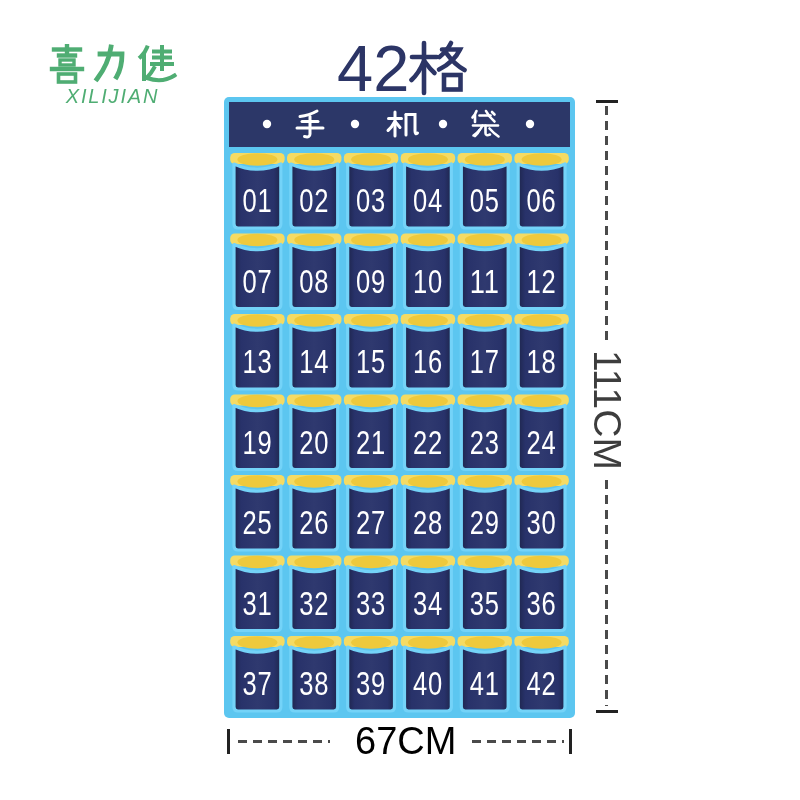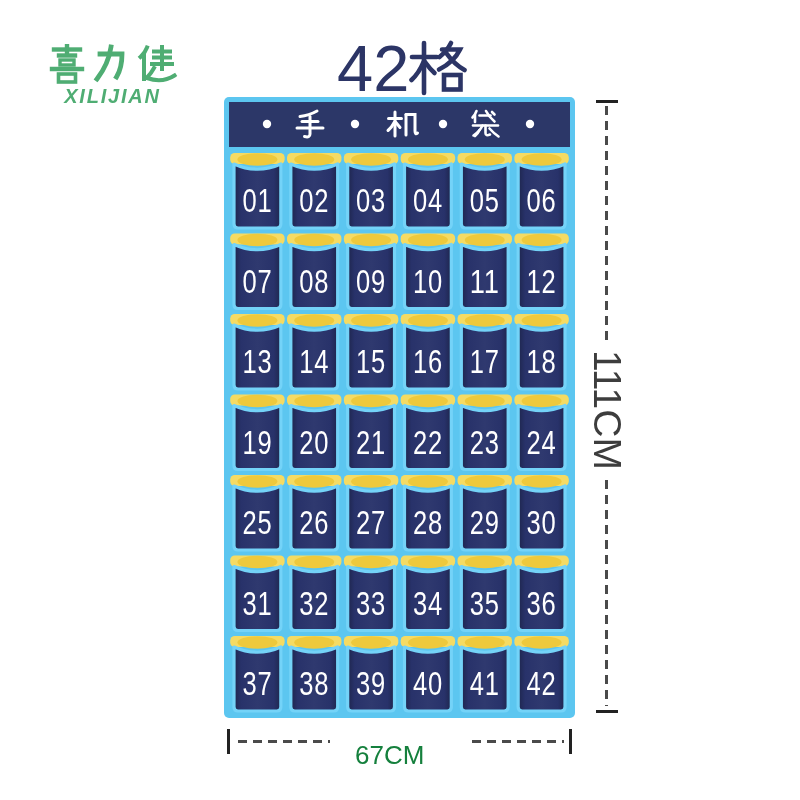--- a/index.html
+++ b/index.html
@@ -35,21 +35,21 @@
         <path d="M7,10.5 V35"></path>
 <path d="M17,7.5 H33"></path>
         <path d="M17,13.5 H33"></path>
         <path d="M15,20 H35"></path>
 <path d="M25,3 V25"></path>
 <path d="M17,24 Q14,29.5 10.5,33"></path>
         <path d="M10,34 Q25,39.5 37.5,31.5"></path>
 </g>
     </g>
 </svg>
-<div class="abs" style="left:45px;top:85px;width:135px;text-align:center;font-size:20px;font-weight:bold;font-style:italic;color:#4fad73;letter-spacing:1.8px">XILIJIAN</div>
+<div class="abs" style="left:45px;top:85px;width:135px;text-align:center;font-size:20px;font-weight:normal;font-style:italic;color:#4fad73;letter-spacing:1.8px">XILIJIAN</div>
 
 <div class="abs" style="left:337px;top:31px;font-size:65px;color:#2c3566">42</div>
 <svg class="abs" style="left:409px;top:38px" width="58" height="58" viewBox="0 0 58 58">
     <g fill="none" stroke="#2c3566" stroke-width="4.6" stroke-linecap="round">
 <path d="M15,5 V55"></path>
 <path d="M3,19 H28"></path>
 <path d="M14.5,24 Q10,35 2.5,42"></path>
 <path d="M16,24 Q21,31 25.5,35"></path>
 <path d="M42,5 Q38,13 30.5,19"></path>
 <path d="M33,11.5 H51 Q45,24 30,31.5"></path>
@@ -200,14 +200,14 @@
 </svg>
 
 <div class="tick-h" style="left:596px;top:100px;width:22px"></div>
 <div class="vdash" style="left:605px;top:106px;height:236px"></div>
 <div class="abs" style="left:607px;top:410px;transform:translate(-50%,-50%) rotate(90deg);font-size:39px;color:#3d3d3d;white-space:nowrap">111CM</div>
 <div class="vdash" style="left:605px;top:480px;height:226px"></div>
 <div class="tick-h" style="left:596px;top:710px;width:22px"></div>
 
 <div class="tick-v" style="left:227px;top:729px;height:25px"></div>
 <div class="hdash" style="left:238px;top:740px;width:92px"></div>
-<div class="abs" style="left:355px;top:740px;font-size:26px;color:#15803d">67CM</div>
+<div class="abs" style="left:355px;top:720px;font-size:38px;color:#000000">67CM</div>
 <div class="hdash" style="left:472px;top:740px;width:92px"></div>
 <div class="tick-v" style="left:569px;top:729px;height:25px"></div>
 </body></html>

